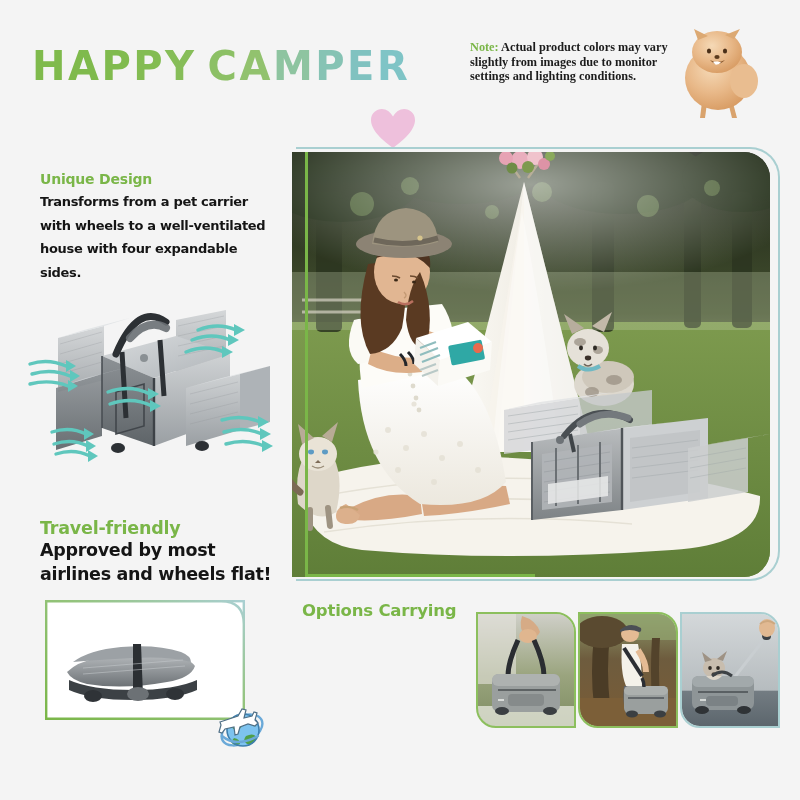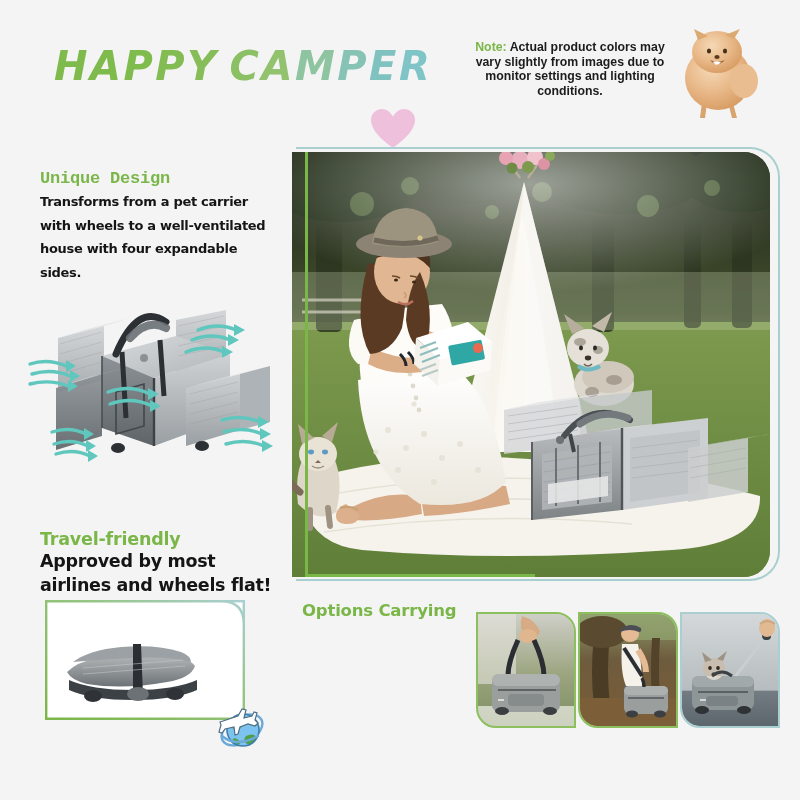--- a/index.html
+++ b/index.html
@@ -8,37 +8,37 @@
     width: 800px; height: 800px;
     background: #f4f4f4;
     font-family: "Liberation Sans", sans-serif;
     overflow: hidden;
     position: relative;
   }
 
   #canvas { position: relative; width: 800px; height: 800px; }
 
   
-  .title-block { position: absolute; left: 54px; top: 42px; width: 420px; font-style: italic; }
+  .title-block { position: absolute; left: 32px; top: 42px; width: 420px; }
   .title-line {
     font-family: "DejaVu Sans", sans-serif;
     font-weight: 700;
     font-size: 40px;
     letter-spacing: 2.5px;
     line-height: 49px;
     white-space: nowrap;
   }
   .title-line span { display: inline-block; }
   .heart-wrap { position: absolute; left: 370px; top: 108px; width: 46px; height: 42px; }
 
   
   .note-block {
     position: absolute; left: 470px; top: 40px; width: 200px;
-    text-align: center;
-    font-family: Liberation Sans, sans-serif;
+    text-align: left;
+    font-family: Liberation Serif, serif;
     font-weight: 700;
     font-size: 12.3px;
     line-height: 14.6px;
     color: #1c1c1c;
   }
   .note-label { color: #7ab648; }
   .pom-wrap { position: absolute; left: 672px; top: 26px; width: 92px; height: 96px; }
 
   
   .feat-head {
@@ -48,25 +48,25 @@
     letter-spacing: -0.2px;
   }
   .feat-body {
     font-family: "DejaVu Sans", sans-serif;
     font-weight: 700;
     color: #151515;
     letter-spacing: -0.3px;
   }
 
   #unique-design { position: absolute; left: 40px; top: 168px; width: 240px; }
-  #unique-design .feat-head { font-size: 17px; line-height: 22px; font-family: Liberation Mono, monospace; }
+  #unique-design .feat-head { font-size: 14px; line-height: 22px; }
   #unique-design .feat-body { font-size: 13px; line-height: 23.5px; }
 
   #travel-friendly { position: absolute; left: 40px; top: 517px; width: 250px; }
-  #travel-friendly .feat-head { font-size: 17.5px; line-height: 22px; margin-top: 11px; }
+  #travel-friendly .feat-head { font-size: 17.5px; line-height: 22px; }
   #travel-friendly .feat-body { font-size: 17.5px; line-height: 23.5px; }
 
   #carry-options { position: absolute; left: 302px; top: 601px; width: 160px; }
   #carry-options .feat-head { font-size: 16.5px; line-height: 19.5px; }
   #carry-options ul { list-style: none; margin-top: 1px; }
   #carry-options li {
     font-family: "DejaVu Sans", sans-serif;
     font-weight: 700; color: #151515;
     font-size: 16.5px; line-height: 20.5px;
     padding-left: 11px; position: relative;

